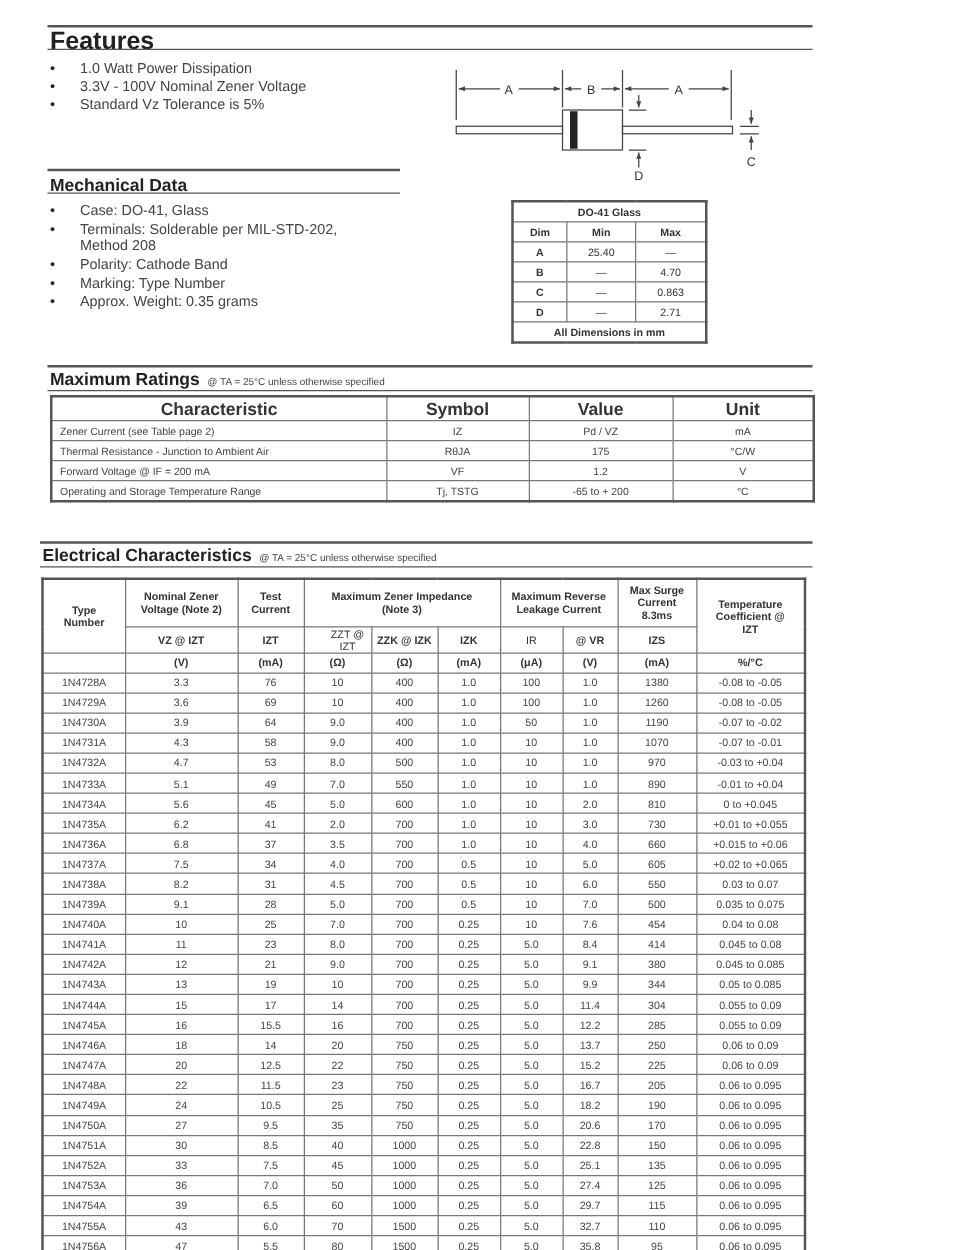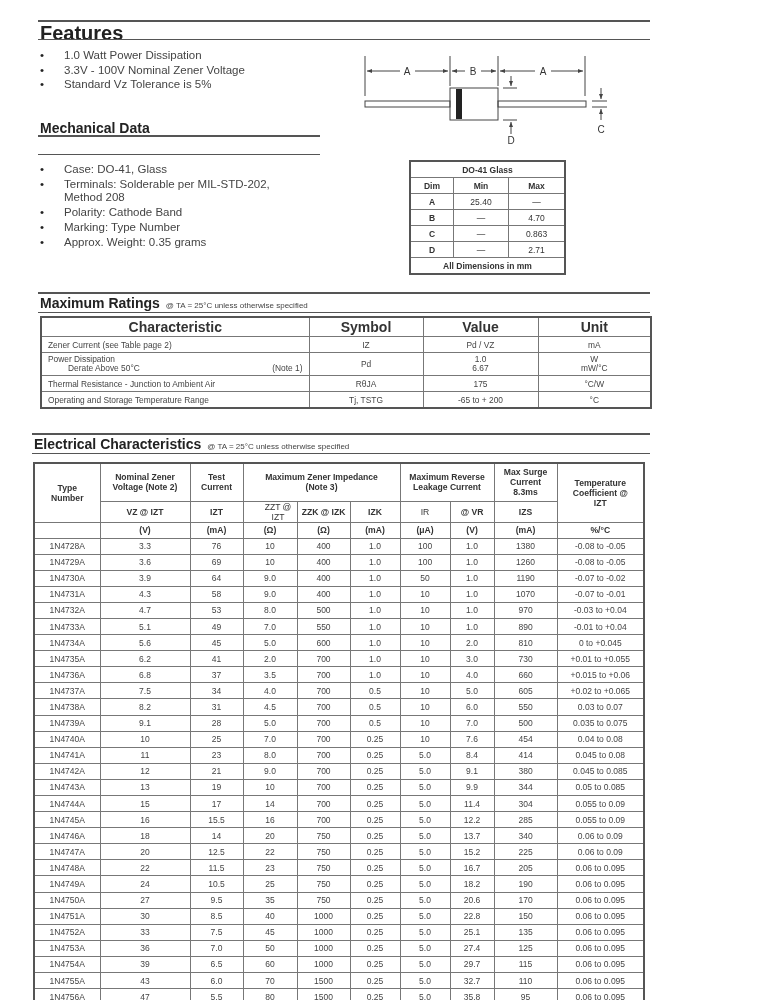--- a/index.html
+++ b/index.html
@@ -77,21 +77,21 @@
   <g font-family="Liberation Sans, sans-serif" font-size="10" fill="#333" text-anchor="middle">
     <text x="52" y="27">A</text>
     <text x="118" y="27">B</text>
     <text x="188" y="27">A</text>
     <text x="246" y="85">C</text>
     <text x="156" y="96">D</text>
   </g>
 </svg>
 
 <div class="rule" style="left:38px;top:135px;width:282px;height:1.5px;"></div>
-<div class="sec-title" style="left:40px;top:120px;font-size:14px;">Mechanical Data</div>
+<div class="sec-title" style="left:40px;top:140px;font-size:14px;">Mechanical Data</div>
 <div class="rule" style="left:38px;top:154px;width:282px;height:1px;"></div>
 <ul class="bullets" style="left:40px;top:163px;width:280px;line-height:13px;">
   <li style="margin-bottom:2px;">Case: DO-41, Glass</li>
   <li style="padding-right:30px;margin-bottom:2px;">Terminals: Solderable per MIL-STD-202, Method 208</li>
   <li style="margin-bottom:2px;">Polarity: Cathode Band</li>
   <li style="margin-bottom:2px;">Marking: Type Number</li>
   <li>Approx. Weight: 0.35 grams</li>
 </ul>
 
 <table class="dimtbl">
@@ -159,42 +159,37 @@
         <td style=""><span>Zener Current (see Table page 2)</span></td>
         <td class="c">IZ</td>
         <td class="c" style="">
           <div>Pd / VZ</div>
         </td>
         <td class="c" style="">
           <div>mA</div>
         </td>
       </tr>
       <tr>
-        <td style="line-height:9px;height:22px;"><span>Power Dissipation</span><div style="display:flex;justify-content:space-between;padding-left:20px;">
-            <span>Derate Above 50°C</span>
-            <span>(Note 1)</span>
-          </div></td>
-        <td class="c">Pd</td>
-        <td class="c" style="line-height:9px;">
-          <div>1.0</div>
-          <div>6.67</div>
-        </td>
-        <td class="c" style="line-height:9px;">
-          <div>W</div>
-          <div>mW/°C</div>
-        </td>
-      </tr>
-      <tr>
         <td style=""><span>Thermal Resistance - Junction to Ambient Air</span></td>
         <td class="c">RθJA</td>
         <td class="c" style="">
           <div>175</div>
         </td>
         <td class="c" style="">
           <div>°C/W</div>
+        </td>
+      </tr>
+      <tr>
+        <td style=""><span>Forward Voltage @ IF = 200 mA</span></td>
+        <td class="c">VF</td>
+        <td class="c" style="">
+          <div>1.2</div>
+        </td>
+        <td class="c" style="">
+          <div>V</div>
         </td>
       </tr>
       <tr>
         <td style=""><span>Operating and Storage Temperature Range</span></td>
         <td class="c">Tj, TSTG</td>
         <td class="c" style="">
           <div>-65 to + 200</div>
         </td>
         <td class="c" style="">
           <div>°C</div>
@@ -474,21 +469,21 @@
       </tr>
       <tr>
         <td>1N4746A</td>
         <td>18</td>
         <td>14</td>
         <td>20</td>
         <td>750</td>
         <td>0.25</td>
         <td>5.0</td>
         <td>13.7</td>
-        <td>340</td>
+        <td>250</td>
         <td>0.06 to 0.09</td>
       </tr>
       <tr>
         <td>1N4747A</td>
         <td>20</td>
         <td>12.5</td>
         <td>22</td>
         <td>750</td>
         <td>0.25</td>
         <td>5.0</td>

